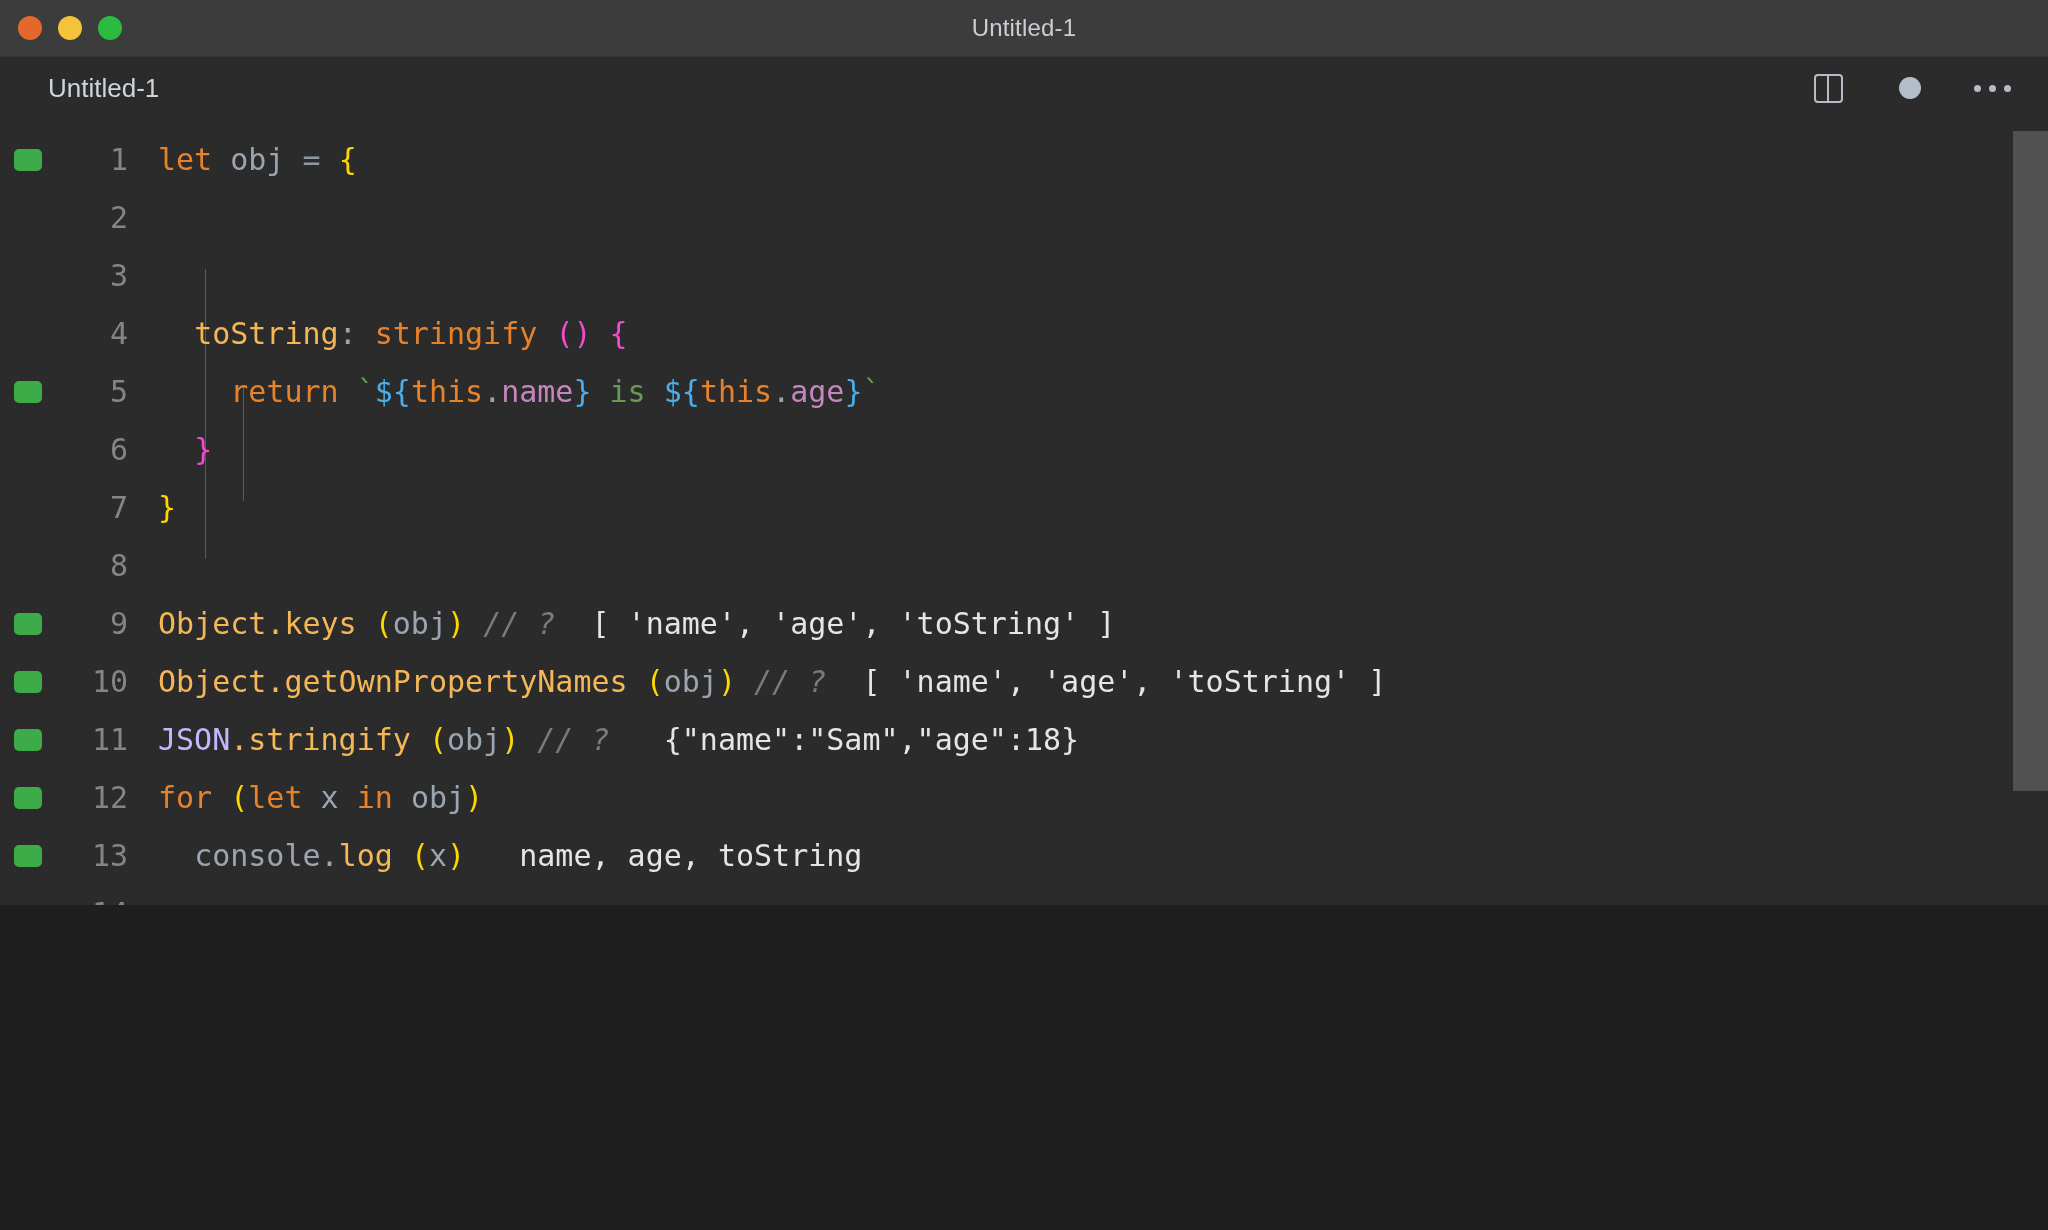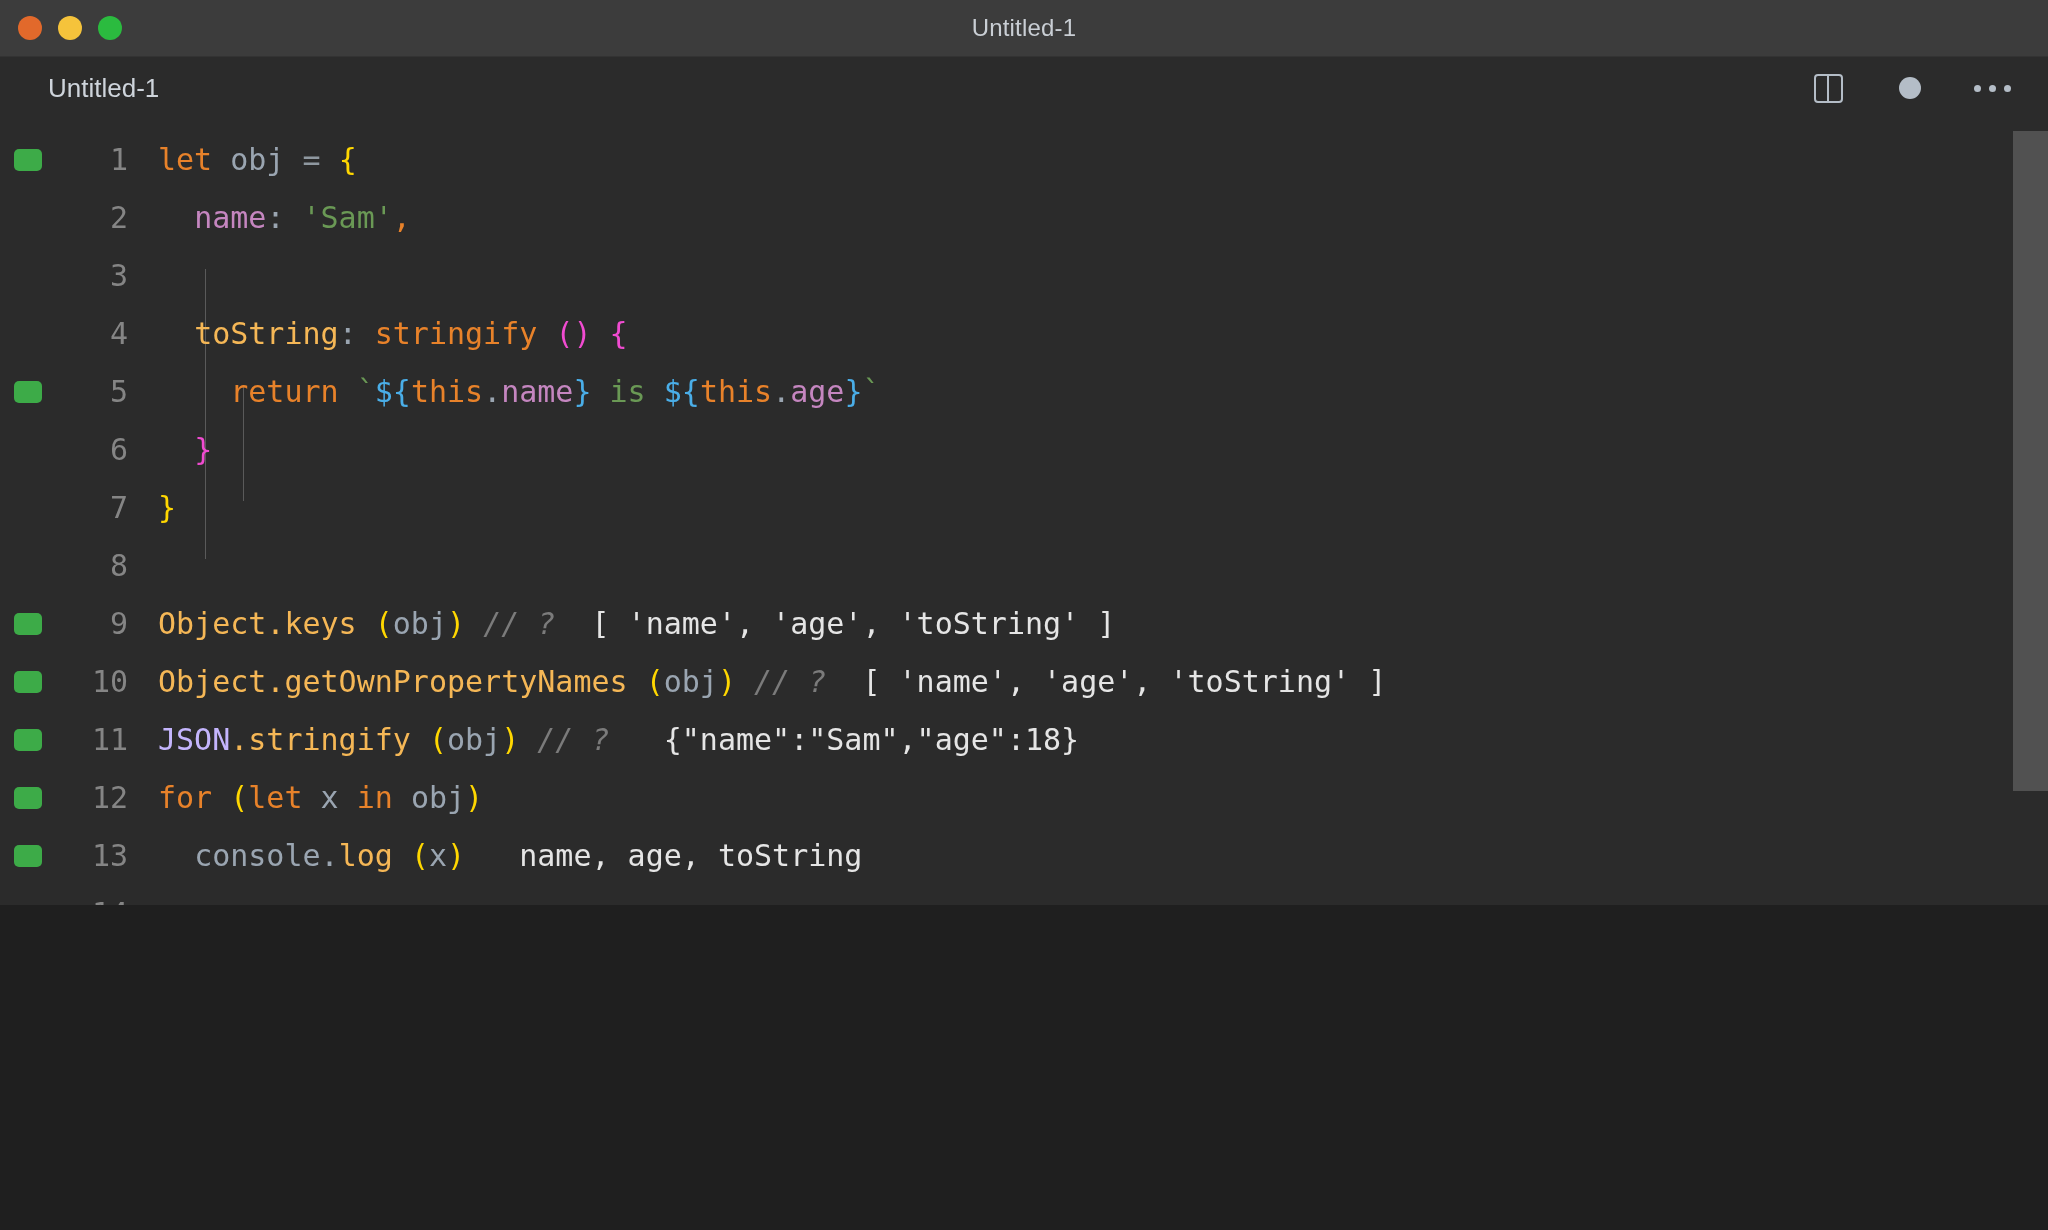--- a/index.html
+++ b/index.html
@@ -272,21 +272,21 @@
             <span></span>
             <span></span>
         </span>
       </div>
     </div>
   </div>
 
   <div class="editor">
     <div class="code-area" id="code-area">
         <div class="line"><span class="marker"></span><span class="lineno">1</span><span class="code"><span class="t-kw">let</span><span class="t-punct"> </span><span class="t-var">obj</span><span class="t-punct"> </span><span class="t-op">=</span><span class="t-punct"> </span><span class="t-brace1">{</span></span></div>
-        <div class="line"><span class="lineno">2</span><span class="code"><span class="t-punct">  </span><span class="t-prop">name</span><span class="t-punct">:</span><span class="t-punct"> </span><span class="t-str">'Sam'</span><span class="t-kw">,</span></span></div>
+        <div class="line"><span class="lineno">2</span></div>
         <div class="line"><span class="lineno">3</span></div>
         <div class="line"><span class="lineno">4</span><span class="code"><span class="t-punct">  </span><span class="t-func">toString</span><span class="t-punct">:</span><span class="t-punct"> </span><span class="t-kw">stringify</span><span class="t-punct"> </span><span class="t-brace2">()</span><span class="t-punct"> </span><span class="t-brace2">{</span></span></div>
         <div class="line"><span class="marker"></span><span class="lineno">5</span><span class="code"><span class="t-punct">    </span><span class="t-kw">return</span><span class="t-punct"> </span><span class="t-str">`</span><span class="t-brace3">${</span><span class="t-kw">this</span><span class="t-punct">.</span><span class="t-prop">name</span><span class="t-brace3">}</span><span class="t-punct"> </span><span class="t-str">is</span><span class="t-punct"> </span><span class="t-brace3">${</span><span class="t-kw">this</span><span class="t-punct">.</span><span class="t-prop">age</span><span class="t-brace3">}</span><span class="t-str">`</span></span></div>
         <div class="line"><span class="lineno">6</span><span class="code"><span class="t-punct">  </span><span class="t-brace2">}</span></span></div>
         <div class="line"><span class="lineno">7</span><span class="code"><span class="t-brace1">}</span></span></div>
         <div class="line"><span class="lineno">8</span><span class="code"></span></div>
         <div class="line"><span class="marker"></span><span class="lineno">9</span><span class="code"><span class="t-func">Object</span><span class="t-func">.</span><span class="t-func">keys</span><span class="t-punct"> </span><span class="t-brace1">(</span><span class="t-var">obj</span><span class="t-brace1">)</span><span class="t-punct"> </span><span class="t-comment">// ?</span><span class="t-out">  [ 'name', 'age', 'toString' ]</span></span></div>
         <div class="line"><span class="marker"></span><span class="lineno">10</span><span class="code"><span class="t-func">Object</span><span class="t-func">.</span><span class="t-func">getOwnPropertyNames</span><span class="t-punct"> </span><span class="t-brace1">(</span><span class="t-var">obj</span><span class="t-brace1">)</span><span class="t-punct"> </span><span class="t-comment">// ?</span><span class="t-out">  [ 'name', 'age', 'toString' ]</span></span></div>
         <div class="line"><span class="marker"></span><span class="lineno">11</span><span class="code"><span class="t-json">JSON</span><span class="t-func">.</span><span class="t-func">stringify</span><span class="t-punct"> </span><span class="t-brace1">(</span><span class="t-var">obj</span><span class="t-brace1">)</span><span class="t-punct"> </span><span class="t-comment">// ?</span><span class="t-out">   {"name":"Sam","age":18}</span></span></div>
         <div class="line"><span class="marker"></span><span class="lineno">12</span><span class="code"><span class="t-kw">for</span><span class="t-punct"> </span><span class="t-brace1">(</span><span class="t-kw">let</span><span class="t-punct"> </span><span class="t-var">x</span><span class="t-punct"> </span><span class="t-kw">in</span><span class="t-punct"> </span><span class="t-var">obj</span><span class="t-brace1">)</span></span></div>

